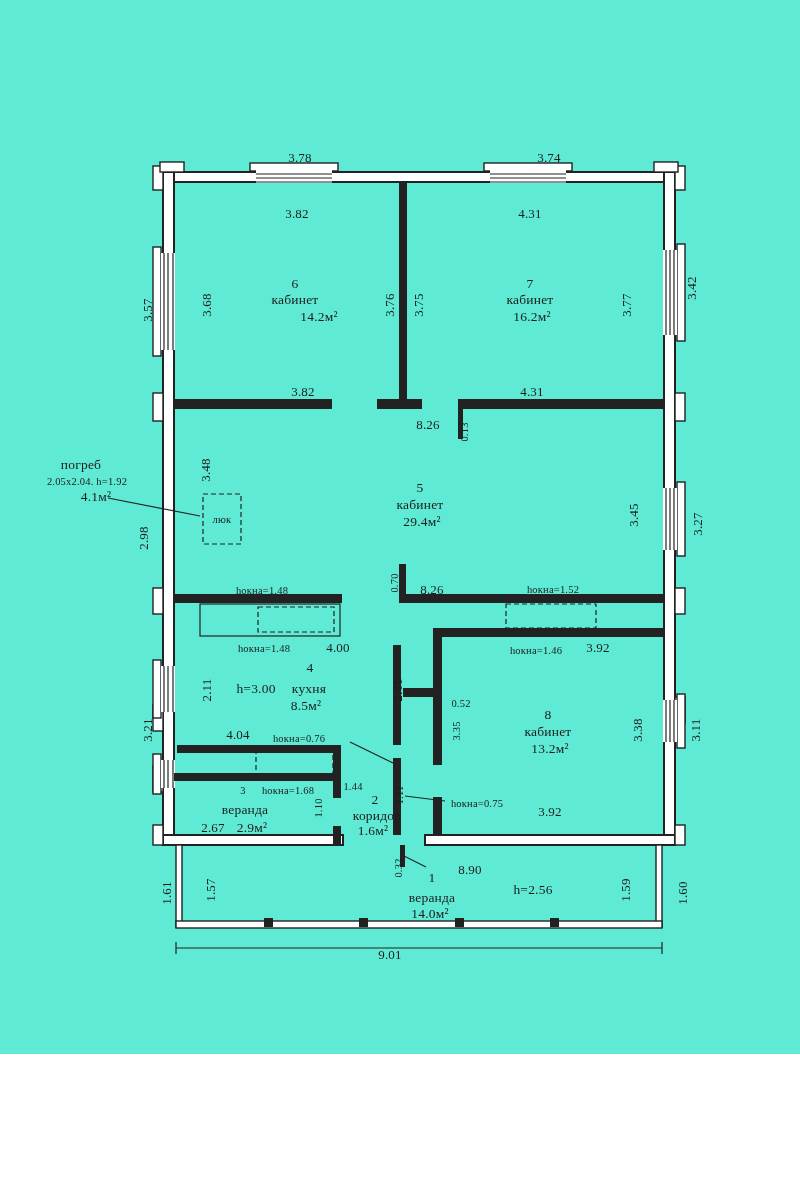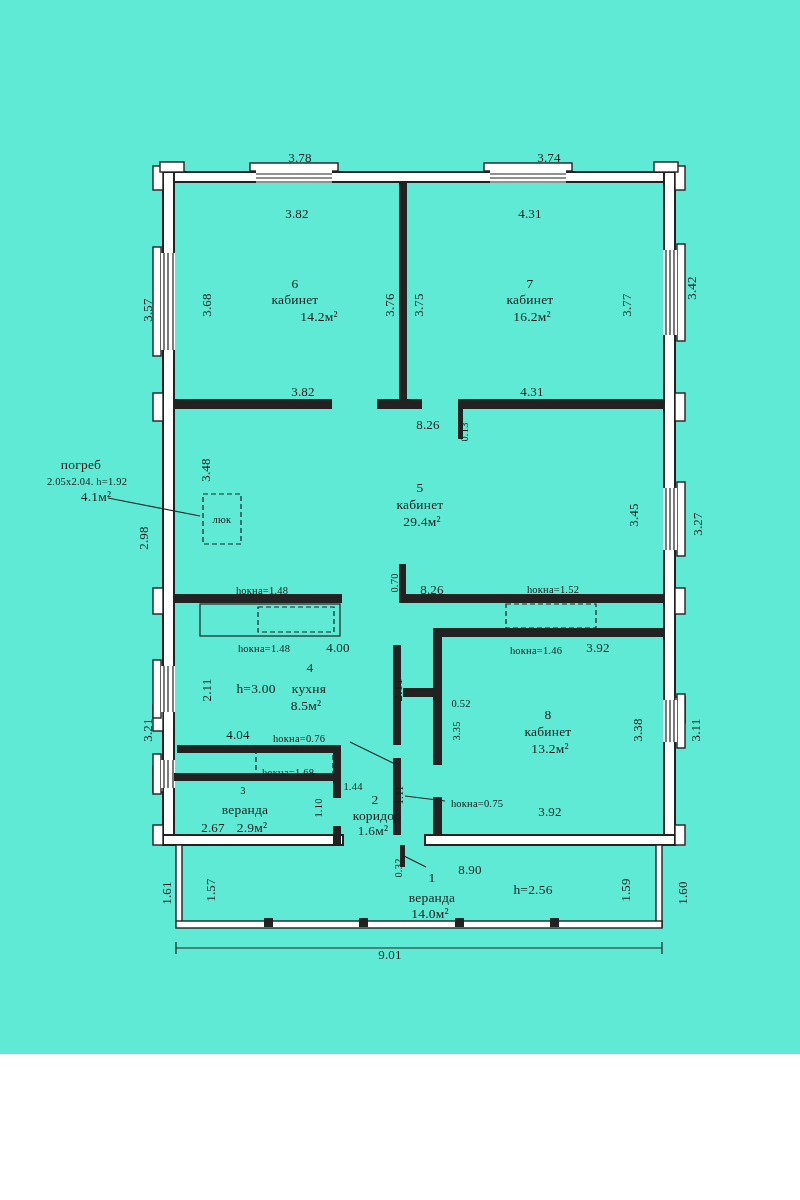--- a/index.html
+++ b/index.html
@@ -201,21 +201,21 @@
       <div class="lbl d" style="left: 148px; top: 730px; transform: translate(-50%, -50%) rotate(-90deg);">3.21</div>
       <div class="lbl s" style="left: 456px; top: 731px; transform: translate(-50%, -50%) rotate(-90deg);">3.35</div>
       <div class="lbl d" style="left: 238px; top: 735px;">4.04</div>
       <div class="lbl s" style="left: 299px; top: 738px;">hокна=0.76</div>
       <div class="lbl r" style="left: 548px; top: 715px;">8</div>
       <div class="lbl r" style="left: 548px; top: 732px;">кабинет</div>
       <div class="lbl r" style="left: 550px; top: 749px; font-family: Liberation Serif, serif;">13.2м²</div>
       <div class="lbl d" style="left: 638px; top: 730px; transform: translate(-50%, -50%) rotate(-90deg);">3.38</div>
       <div class="lbl d" style="left: 696px; top: 730px; transform: translate(-50%, -50%) rotate(-90deg);">3.11</div>
       <div class="lbl s" style="left: 243px; top: 790px;">3</div>
-      <div class="lbl s" style="left: 288px; top: 772px;">hокна=1.68</div>
+      <div class="lbl s" style="left: 288px; top: 790px;">hокна=1.68</div>
       <div class="lbl s" style="left: 353px; top: 786px;">1.44</div>
       <div class="lbl r" style="left: 245px; top: 810px;">веранда</div>
       <div class="lbl d" style="left: 213px; top: 828px;">2.67</div>
       <div class="lbl r" style="left: 252px; top: 828px;">2.9м²</div>
       <div class="lbl s" style="left: 318px; top: 808px; transform: translate(-50%, -50%) rotate(-90deg);">1.10</div>
       <div class="lbl r" style="left: 375px; top: 800px;">2</div>
       <div class="lbl r" style="left: 377px; top: 816px;">коридор</div>
       <div class="lbl r" style="left: 373px; top: 831px;">1.6м²</div>
       <div class="lbl s" style="left: 399px; top: 795px; transform: translate(-50%, -50%) rotate(-90deg);">1.11</div>
       <div class="lbl s" style="left: 477px; top: 803px;">hокна=0.75</div>

